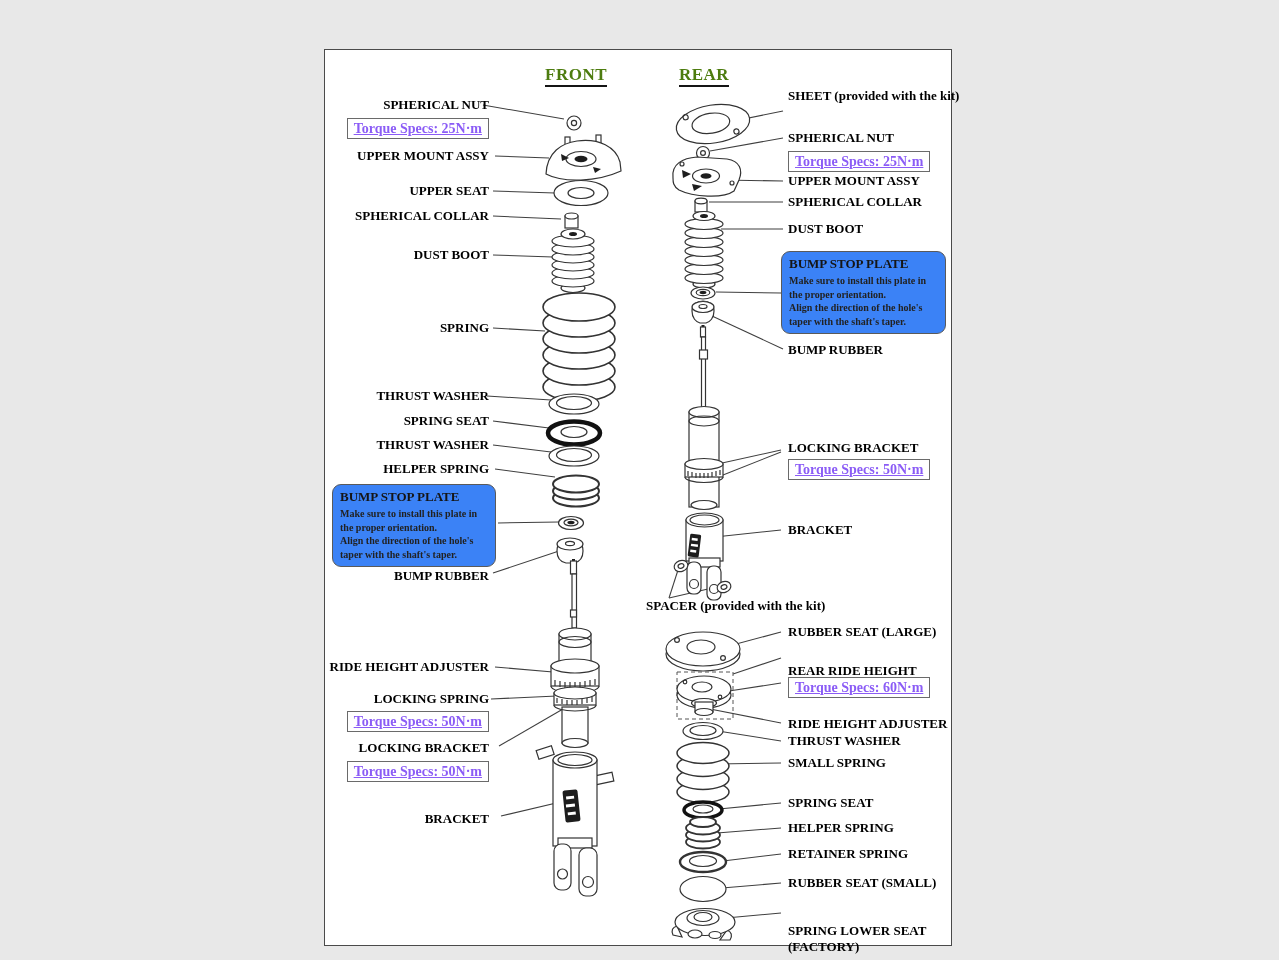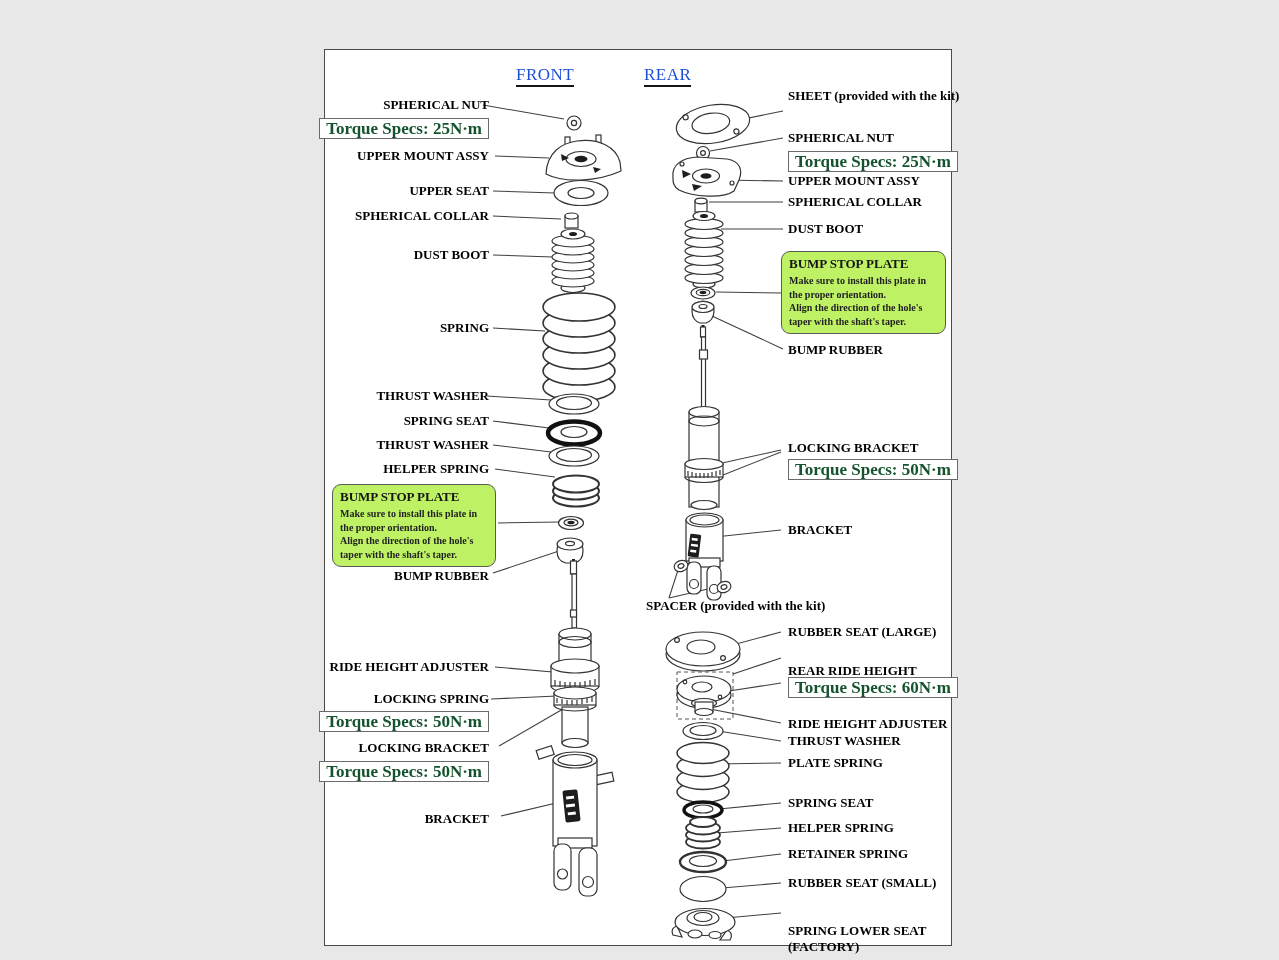--- a/index.html
+++ b/index.html
@@ -4,31 +4,31 @@
 <style>
   html,body{margin:0;padding:0;background:#e8e8e8;}
   .stage{position:relative;width:1279px;height:960px;background:#e8e8e8;
          font-family:"Liberation Serif",serif;overflow:hidden;}
   .titlebar{position:absolute;left:312px;top:11px;width:653px;height:31px;
          background:#0d0d0d;border-radius:7px;color:#fff;display:flex;align-items:center;
          padding-left:18px;box-sizing:border-box;font-size:16px;font-weight:bold;letter-spacing:.3px;}
   .panel{position:absolute;left:324px;top:49px;width:628px;height:897px;background:#fff;
          border:1px solid #4a4a4a;box-sizing:border-box;}
   .art{position:absolute;left:0;top:0;width:628px;height:897px;}
-  .hd{position:absolute;top:15px;font-size:17px;font-weight:normal;color:#1d4ed8;width:120px;}
+  .hd{position:absolute;top:15px;font-size:17px;font-weight:bold;color:#4d7c0f;text-align:center;width:120px;}
   .hd span{border-bottom:2.5px solid #151515;padding-bottom:1px;letter-spacing:.5px;}
   .lbl{position:absolute;font-size:13px;font-weight:bold;color:#000000;white-space:nowrap;line-height:16px;}
   .lbl.r{text-align:right;right:462px;}
   .lbl.l{left:463px;}
   .lbl.wrap{white-space:normal;margin-top:20px;}
-  .tq{position:absolute;font-size:17px;font-weight:bold;color:#14532d;border:1px solid #6a6a6a;
-      padding:2px 6px;background:#fff;white-space:nowrap;line-height:15px;}
+  .tq{position:absolute;font-size:14px;font-weight:bold;color:#8b5cf6;border:1px solid #6a6a6a;
+      padding:2px 6px;background:#fff;white-space:nowrap;line-height:15px;text-decoration:underline;}
   .tq.r{right:462px;text-align:right;}
   .tq.l{left:463px;}
-  .note{position:absolute;border:1.4px solid #5a5a5a;border-radius:9px;background:#bef264;
+  .note{position:absolute;border:1.4px solid #5a5a5a;border-radius:9px;background:#3b82f6;
         box-sizing:border-box;padding:4px 7px 5px 7px;}
   .note .nt{font-size:13px;font-weight:bold;color:#151515;margin-bottom:2px;}
   .note .nl{font-size:10px;font-weight:bold;color:#222;line-height:13.5px;}
   
   .pt{fill:#fff;stroke:#333;stroke-width:1.2px;}
   .ptn{fill:none;stroke:#333;stroke-width:1.2px;}
   .dk{fill:#1d1d1d;stroke:none;}
   .thick{stroke:#111;stroke-width:4.5px;fill:#fff;}
   .ln{stroke:#3f3f3f;stroke-width:1.05px;}
   .dash{fill:none;stroke:#555;stroke-width:1px;stroke-dasharray:4 3;}
@@ -383,21 +383,21 @@
     <div class="lbl l" style="top:390px">LOCKING BRACKET</div>
     <div class="tq l" style="top:409px">Torque Specs: 50N·m</div>
     <div class="lbl l" style="top:472px">BRACKET</div>
     <div class="lbl" style="left:321px;top:548px">SPACER (provided with the kit)</div>
     <div class="lbl l" style="top:574px">RUBBER SEAT (LARGE)</div>
     <div class="lbl l wrap" style="top:593px;width:130px">REAR RIDE HEIGHT ADJUSTER ASSY</div>
     <div class="lbl l" style="top:625px">LOCKING SPRING</div>
     <div class="tq l" style="top:627px">Torque Specs: 60N·m</div>
     <div class="lbl l" style="top:666px">RIDE HEIGHT ADJUSTER</div>
     <div class="lbl l" style="top:683px">THRUST WASHER</div>
-    <div class="lbl l" style="top:705px">PLATE SPRING</div>
+    <div class="lbl l" style="top:705px">SMALL SPRING</div>
     <div class="lbl l" style="top:745px">SPRING SEAT</div>
     <div class="lbl l" style="top:770px">HELPER SPRING</div>
     <div class="lbl l" style="top:796px">RETAINER SPRING</div>
     <div class="lbl l" style="top:825px">RUBBER SEAT (SMALL)</div>
     <div class="lbl l wrap" style="top:853px;width:140px">SPRING LOWER SEAT (FACTORY)</div>
 
   </div>
 </div>
 
 </body></html>

